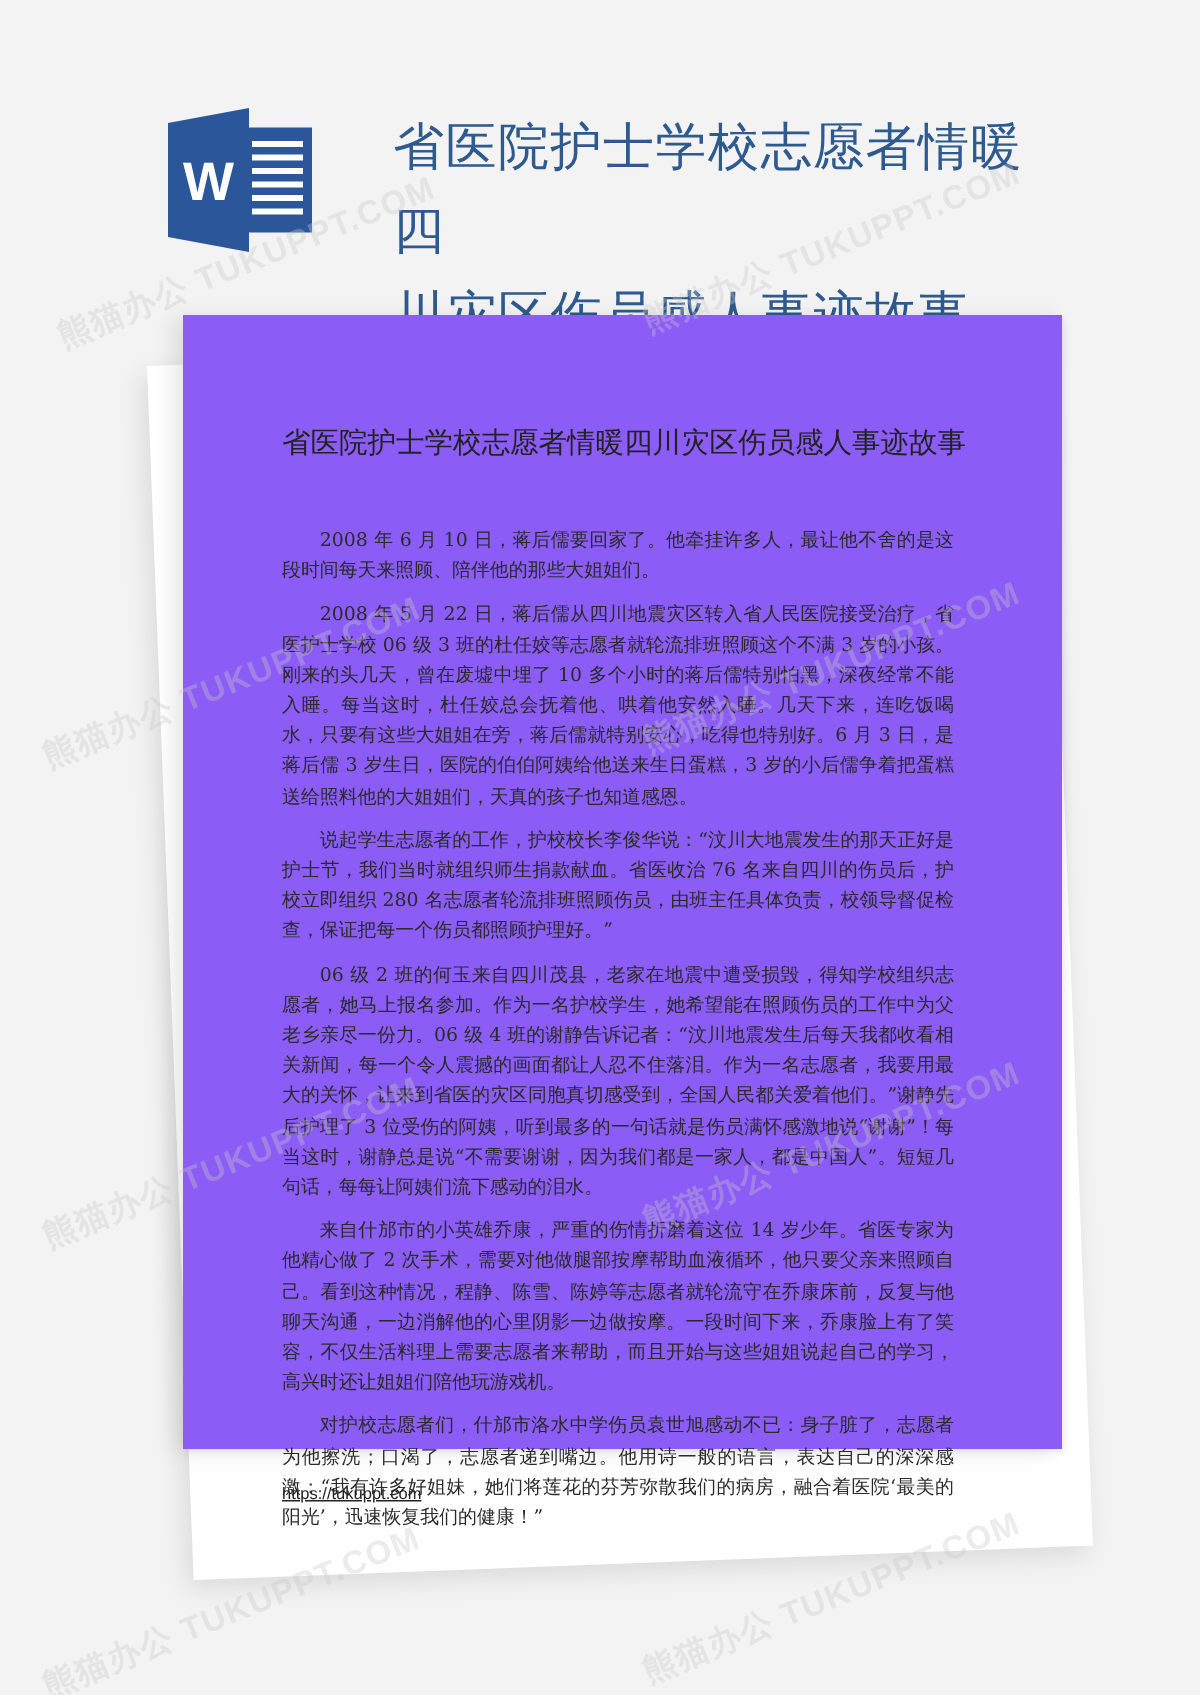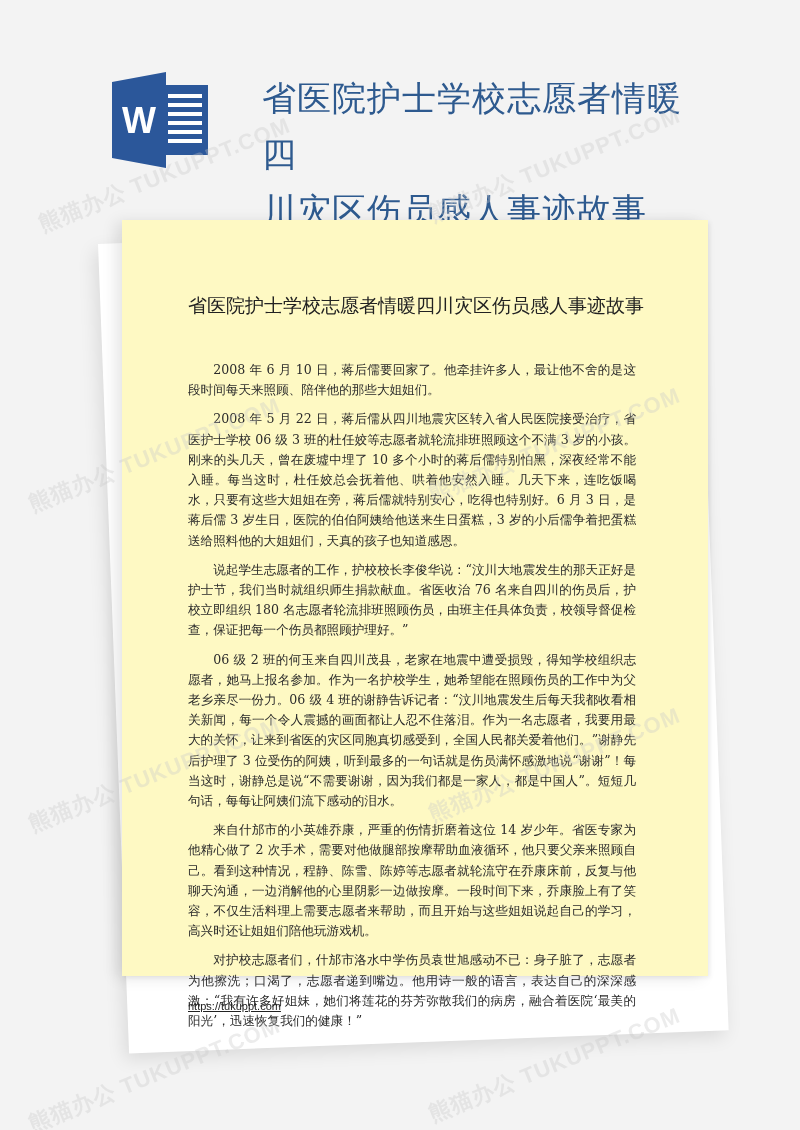--- a/index.html
+++ b/index.html
@@ -17,22 +17,22 @@
     font-family: "DejaVu Sans", sans-serif;
   }
   .back-page {
     position: absolute; left: 98px; top: 244px; width: 600px; height: 810px;
     background: #fff;
     transform: rotate(-2.2deg);
     transform-origin: 0 0;
     box-shadow: -4px 6px 18px rgba(0,0,0,0.10);
   }
   .front-page {
-    position: absolute; left: 122px; top: 220px; width: 586px; height: 756px;
-    background: #fef9c3;
+    position: absolute; left: 122px; top: 210px; width: 586px; height: 756px;
+    background: #8b5cf6;
     box-shadow: -6px 2px 14px rgba(0,0,0,0.10), 2px 2px 4px rgba(0,0,0,0.06);
   }
   .doc-title {
     position: absolute; left: 66px; top: 70px; width: 470px;
     font-family: "DejaVu Serif", serif;
     font-size: 19px; line-height: 30px; color: #222;
   }
   .doc-body {
     position: absolute; left: 66px; top: 140px; width: 460px;
     font-family: "DejaVu Serif", serif;
@@ -76,21 +76,21 @@
   </div>
 </div>
 
 <div class="back-page"></div>
 
 <div class="front-page">
   <div class="doc-title">省医院护士学校志愿者情暖四川灾区伤员感人事迹故事</div>
   <div class="doc-body">
     <p>2008 年 6 月 10 日，蒋后儒要回家了。他牵挂许多人，最让他不舍的是这段时间每天来照顾、陪伴他的那些大姐姐们。</p>
     <p>2008 年 5 月 22 日，蒋后儒从四川地震灾区转入省人民医院接受治疗，省医护士学校 06 级 3 班的杜任姣等志愿者就轮流排班照顾这个不满 3 岁的小孩。刚来的头几天，曾在废墟中埋了 10 多个小时的蒋后儒特别怕黑，深夜经常不能入睡。每当这时，杜任姣总会抚着他、哄着他安然入睡。几天下来，连吃饭喝水，只要有这些大姐姐在旁，蒋后儒就特别安心，吃得也特别好。6 月 3 日，是蒋后儒 3 岁生日，医院的伯伯阿姨给他送来生日蛋糕，3 岁的小后儒争着把蛋糕送给照料他的大姐姐们，天真的孩子也知道感恩。</p>
-    <p>说起学生志愿者的工作，护校校长李俊华说：“汶川大地震发生的那天正好是护士节，我们当时就组织师生捐款献血。省医收治 76 名来自四川的伤员后，护校立即组织 180 名志愿者轮流排班照顾伤员，由班主任具体负责，校领导督促检查，保证把每一个伤员都照顾护理好。”</p>
+    <p>说起学生志愿者的工作，护校校长李俊华说：“汶川大地震发生的那天正好是护士节，我们当时就组织师生捐款献血。省医收治 76 名来自四川的伤员后，护校立即组织 280 名志愿者轮流排班照顾伤员，由班主任具体负责，校领导督促检查，保证把每一个伤员都照顾护理好。”</p>
     <p>06 级 2 班的何玉来自四川茂县，老家在地震中遭受损毁，得知学校组织志愿者，她马上报名参加。作为一名护校学生，她希望能在照顾伤员的工作中为父老乡亲尽一份力。06 级 4 班的谢静告诉记者：“汶川地震发生后每天我都收看相关新闻，每一个令人震撼的画面都让人忍不住落泪。作为一名志愿者，我要用最大的关怀，让来到省医的灾区同胞真切感受到，全国人民都关爱着他们。”谢静先后护理了 3 位受伤的阿姨，听到最多的一句话就是伤员满怀感激地说“谢谢”！每当这时，谢静总是说“不需要谢谢，因为我们都是一家人，都是中国人”。短短几句话，每每让阿姨们流下感动的泪水。</p>
     <p>来自什邡市的小英雄乔康，严重的伤情折磨着这位 14 岁少年。省医专家为他精心做了 2 次手术，需要对他做腿部按摩帮助血液循环，他只要父亲来照顾自己。看到这种情况，程静、陈雪、陈婷等志愿者就轮流守在乔康床前，反复与他聊天沟通，一边消解他的心里阴影一边做按摩。一段时间下来，乔康脸上有了笑容，不仅生活料理上需要志愿者来帮助，而且开始与这些姐姐说起自己的学习，高兴时还让姐姐们陪他玩游戏机。</p>
     <p>对护校志愿者们，什邡市洛水中学伤员袁世旭感动不已：身子脏了，志愿者为他擦洗；口渴了，志愿者递到嘴边。他用诗一般的语言，表达自己的深深感激：“我有许多好姐妹，她们将莲花的芬芳弥散我们的病房，融合着医院‘最美的阳光’，迅速恢复我们的健康！”</p>
   </div>
   <div class="doc-footer">https://tukuppt.com</div>
 </div>
 
 <div class="watermark" style="left:30px; top:160px;">熊猫办公 TUKUPPT.COM</div>
 <div class="watermark" style="left:420px; top:150px;">熊猫办公 TUKUPPT.COM</div>
 <div class="watermark" style="left:20px; top:440px;">熊猫办公 TUKUPPT.COM</div>

